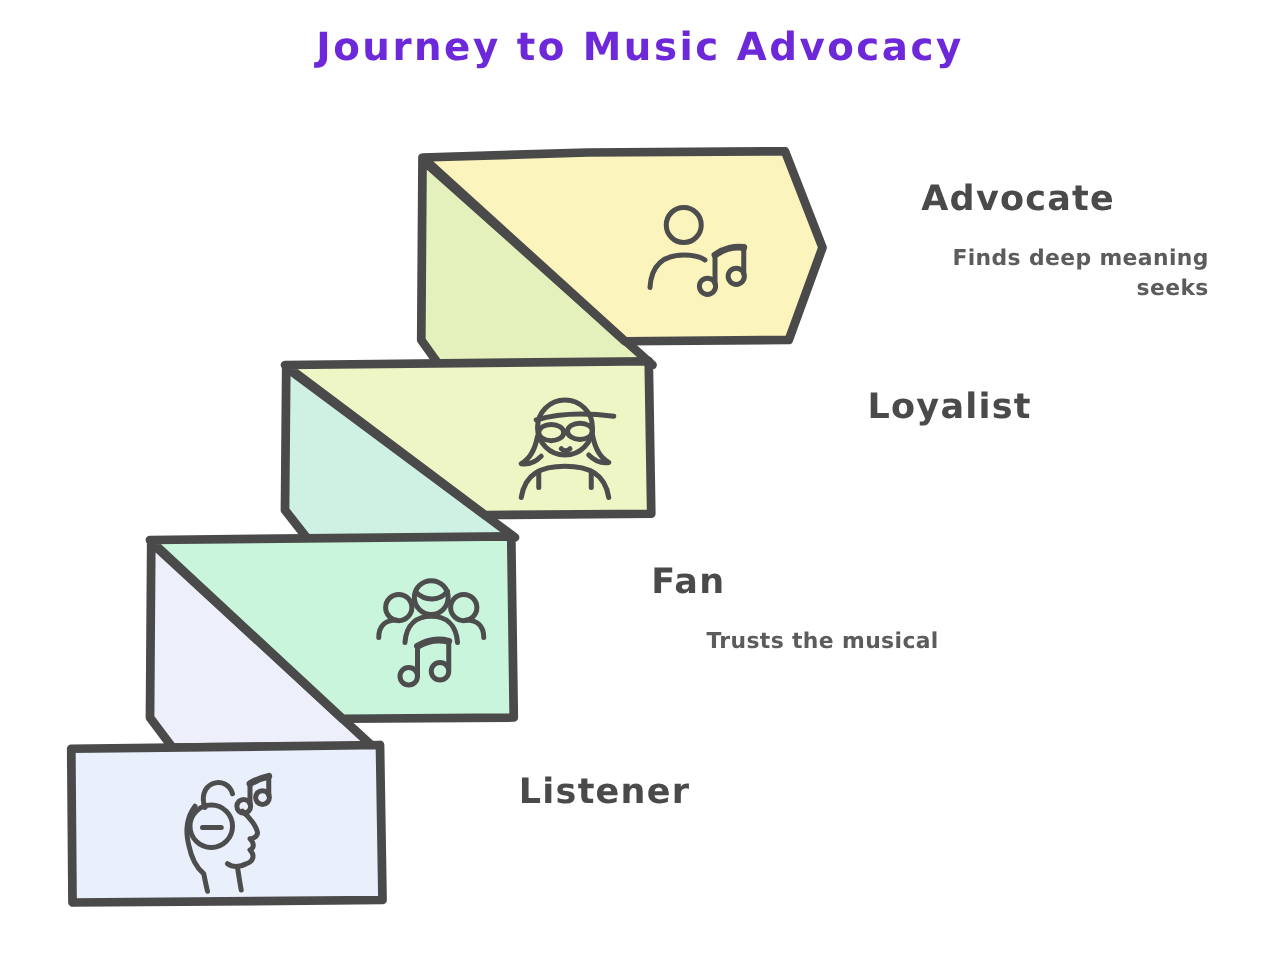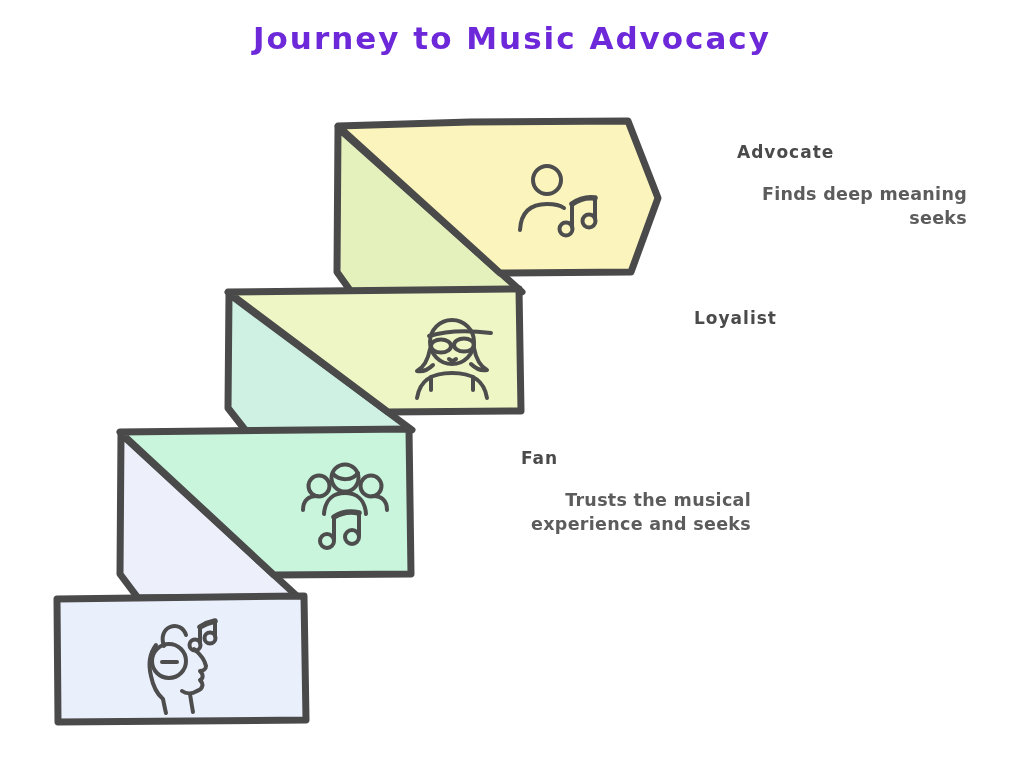--- a/index.html
+++ b/index.html
@@ -12,21 +12,21 @@
   .stage-canvas{position:absolute;left:0;top:0;}
   .page-title{
     position:absolute;left:0;right:0;top:20px;
     text-align:center;
     font-size:31px;font-weight:bold;
     letter-spacing:2px;
     color:#6d28d9;
   }
   .stage-text{position:absolute;width:230px;}
   .stage-heading{
-    font-size:17px;font-weight:bold;letter-spacing:1px;
+    font-size:28px;font-weight:bold;letter-spacing:1px;
     color:#4a4a4a;margin:0 0 20px 0;
   }
   .stage-desc{
     font-size:17.5px;font-weight:bold;letter-spacing:0.3px;
     color:#5c5c5c;line-height:24px;margin:0;
   }
   .stage-desc span{display:block;text-align:right;}
   .text-advocate{left:737px;top:142px;}
   .text-loyalist{left:656px;top:308px;margin-left:38px;}
   .text-fan{left:521px;top:448px;}
@@ -116,20 +116,20 @@
 </div>
 
 <div class="stage-text text-loyalist">
   <div class="stage-heading">Loyalist</div>
 </div>
 
 <div class="stage-text text-fan">
   <div class="stage-heading">Fan</div>
   <p class="stage-desc">
     <span>Trusts the musical</span>
-    <span>experience and seeks</span>
   </p>
 </div>
 
 <div class="stage-text text-listener">
+  <div class="stage-heading">Listener</div>
   <p class="stage-desc">
   </p>
 </div>
 
 </body></html>

